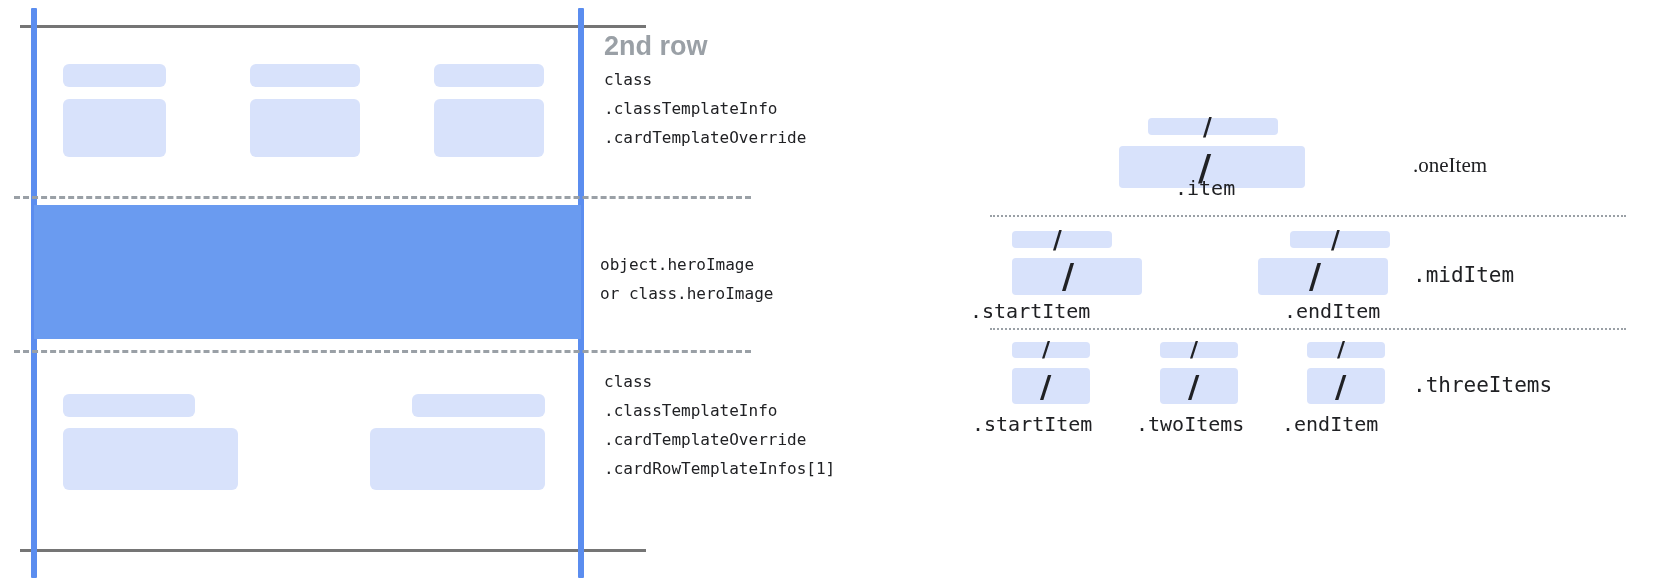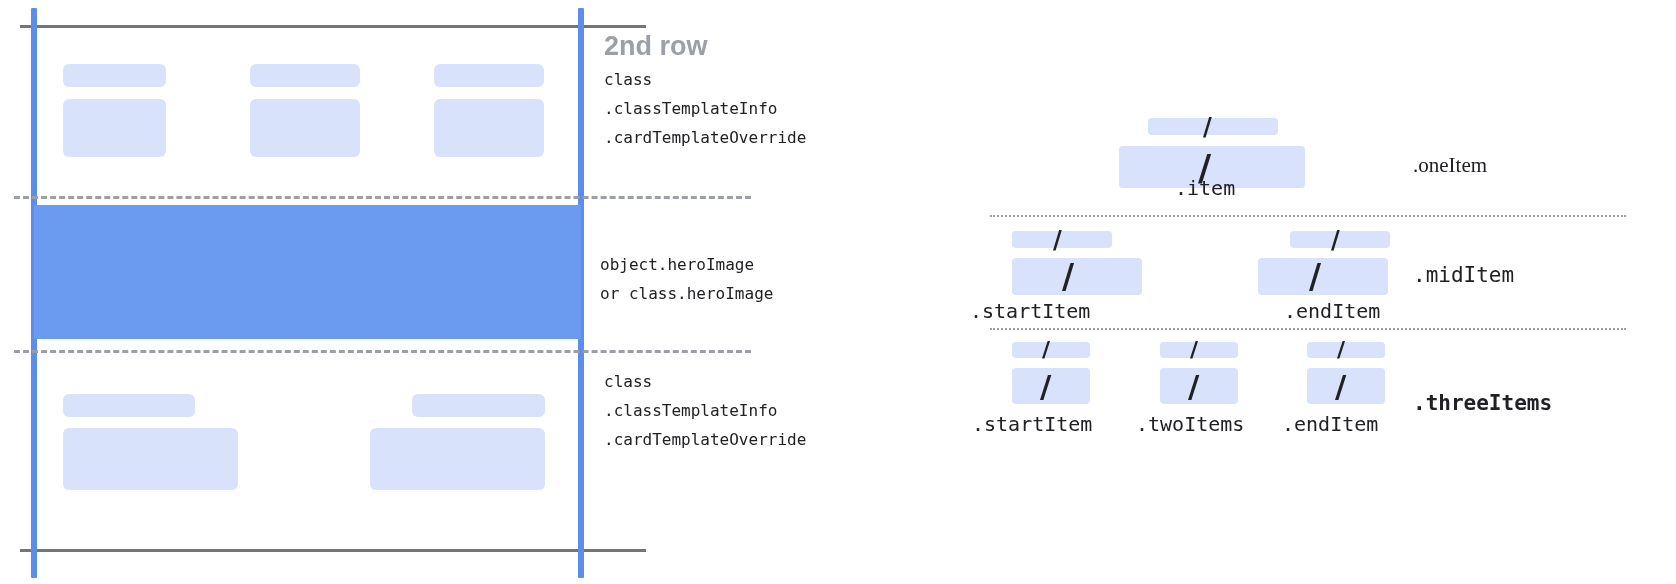--- a/index.html
+++ b/index.html
@@ -156,20 +156,21 @@
 
   <div class="txt-block" style="left:600px; top:250px;">
     <div class="mono">object.heroImage</div>
     <div class="mono">or class.heroImage</div>
   </div>
 
   <div class="txt-block" style="left:604px; top:367px;">
     <div class="mono">class</div>
     <div class="mono">.classTemplateInfo</div>
     <div class="mono">.cardTemplateOverride</div>
+    <div class="mono">.cardRowTemplateInfos[1]</div>
   </div>
 
   <div class="items-panel">
 
     <div>
 
       <div class="bar" style="left:198px; top:118px; width:130px; height:17px;"></div>
       <div class="slash" style="left:253px; top:115px; font-size:24px;">/</div>
 
       <div class="bar" style="left:169px; top:146px; width:186px; height:42px;"></div>
@@ -223,17 +224,17 @@
       <div class="cap" style="left:186px; top:412px;">.twoItems</div>
 
       <div class="bar" style="left:357px; top:342px; width:78px; height:16px;"></div>
       <div class="slash" style="left:387px; top:339px; font-size:22px;">/</div>
 
       <div class="bar" style="left:357px; top:368px; width:78px; height:36px;"></div>
       <div class="slash" style="left:385px; top:371px; font-size:31px;">/</div>
 
       <div class="cap" style="left:332px; top:412px;">.endItem</div>
 
-      <div class="grp-label" style="left:463px; top:391px;font-weight:bold;">.threeItems</div>
+      <div class="grp-label" style="left:463px; top:373px;">.threeItems</div>
     </div>
 
   </div>
 </div>
 
 </body></html>

